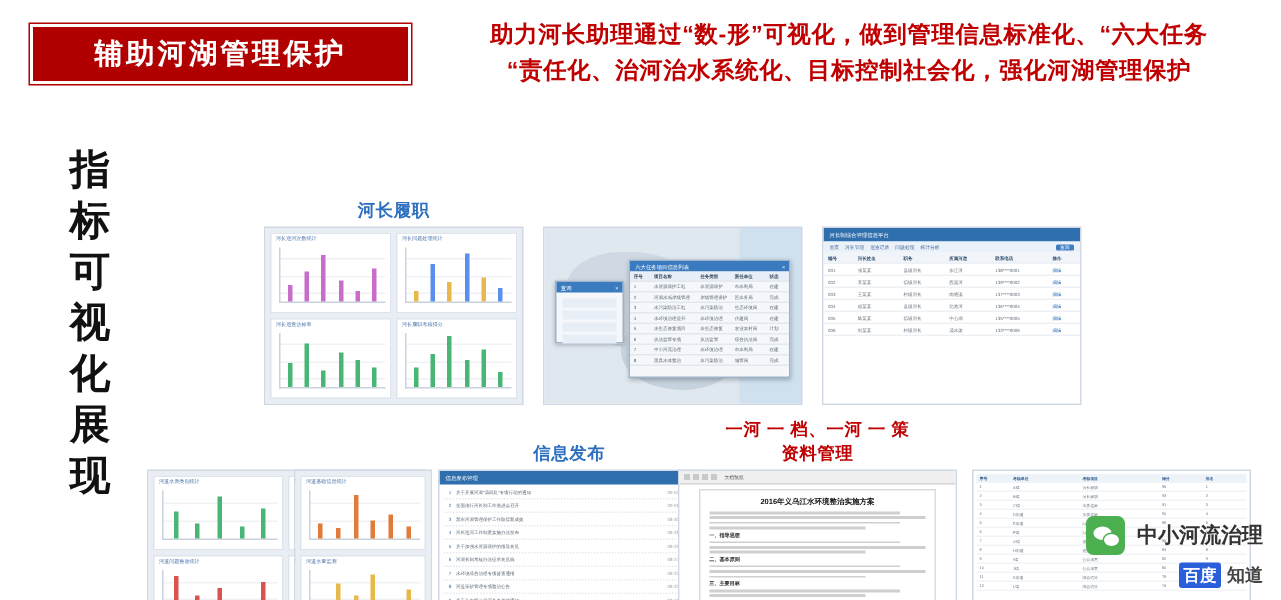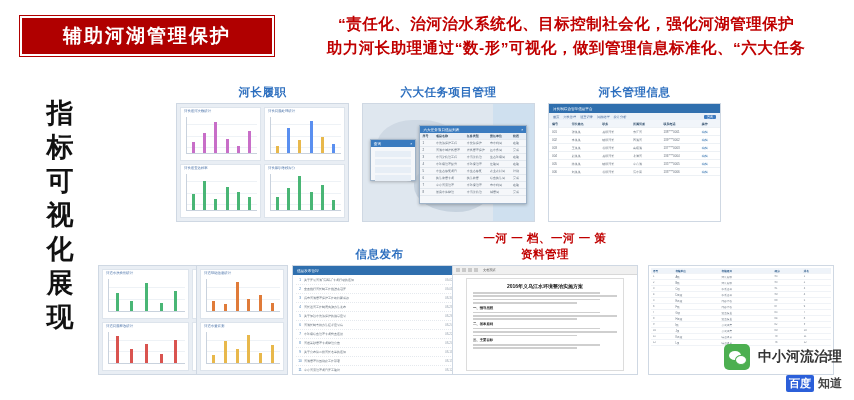--- a/index.html
+++ b/index.html
@@ -24,21 +24,21 @@
     text-align:center;color:#c00000;font-weight:bold;font-size:15.5px;
     line-height:24px;letter-spacing:0.5px;
   }
   
   .vlabel{
     position:absolute;left:38px;top:96px;width:44px;
     color:#111;font-size:27px;font-weight:bold;line-height:34px;
     text-align:center;
   }
   
-  .panel{position:absolute;}
+  .panel{position:absolute;margin-top:48px;}
   .panel .cap{
     position:absolute;left:0;right:0;top:-18px;
     text-align:center;color:#2d6fbf;font-size:11.5px;font-weight:bold;
     letter-spacing:0.5px;white-space:nowrap;
   }
   .cap.red{color:#c00000;}
   .shot{
     width:100%;height:100%;border:1px solid #cfd8e3;background:#ffffff;
     box-sizing:border-box;overflow:hidden;position:relative;
   }
@@ -111,22 +111,22 @@
   .baidu .bd{background:#2b5fd9;color:#fff;font-size:11px;padding:1px 3px;border-radius:2px;font-weight:bold;}
   .baidu .zd{color:#444;font-size:12px;font-weight:bold;}
 </style>
 </head>
 <body>
 
 <div class="title-badge">
   <span>辅助河湖管理保护</span>
 </div>
 <div class="header-text">
+  <div>助力河长助理通过“数-形”可视化，做到管理信息标准化、“六大任务</div>
   <div>“责任化、治河治水系统化、目标控制社会化，强化河湖管理保护</div>
-  <div>助力河长助理通过“数-形”可视化，做到管理信息标准化、“六大任务</div>
 </div>
 
 <div class="vlabel">
   <div>指</div>
   <div>标</div>
   <div>可</div>
   <div>视</div>
   <div>化</div>
   <div>展</div>
   <div>现</div>
@@ -211,21 +211,20 @@
             <div class="bar" style="height:28%;background:#49b675"></div>
           </div>
         </div>
       </div>
 
     </div>
   </div>
 </div>
 
 <div class="panel" style="left:362px;top:103px;width:173px;height:119px;">
-  <div class="cap">六大任务项目管理</div>
   <div class="shot">
     <div class="mapbg">
       <div class="sea"></div>
       <div class="mapland" style="left:8%;top:14%;width:52%;height:54%;"></div>
       <div class="mapland" style="left:30%;top:52%;width:44%;height:40%;background:#c6d2de;"></div>
       <div class="pin" style="left:22%;top:30%;"></div>
       <div class="pin" style="left:38%;top:44%;"></div>
       <div class="pin" style="left:55%;top:60%;"></div>
       <div class="pin" style="left:18%;top:62%;"></div>
     </div>
@@ -309,21 +308,20 @@
         <div style="width:30%">黑臭水体整治</div>
         <div style="width:22%">水污染防治</div>
         <div style="width:22%">城管局</div>
         <div style="width:14%">完成</div>
       </div>
     </div>
   </div>
 </div>
 
 <div class="panel" style="left:548px;top:103px;width:173px;height:119px;">
-  <div class="cap">河长管理信息</div>
   <div class="shot">
     <div class="apptop">
       <span>河长制综合管理信息平台</span>
     </div>
     <div class="appsub">
       <span>首页</span>
       <span>河长管理</span>
       <span>巡查记录</span>
       <span>问题处理</span>
       <span>统计分析</span>

